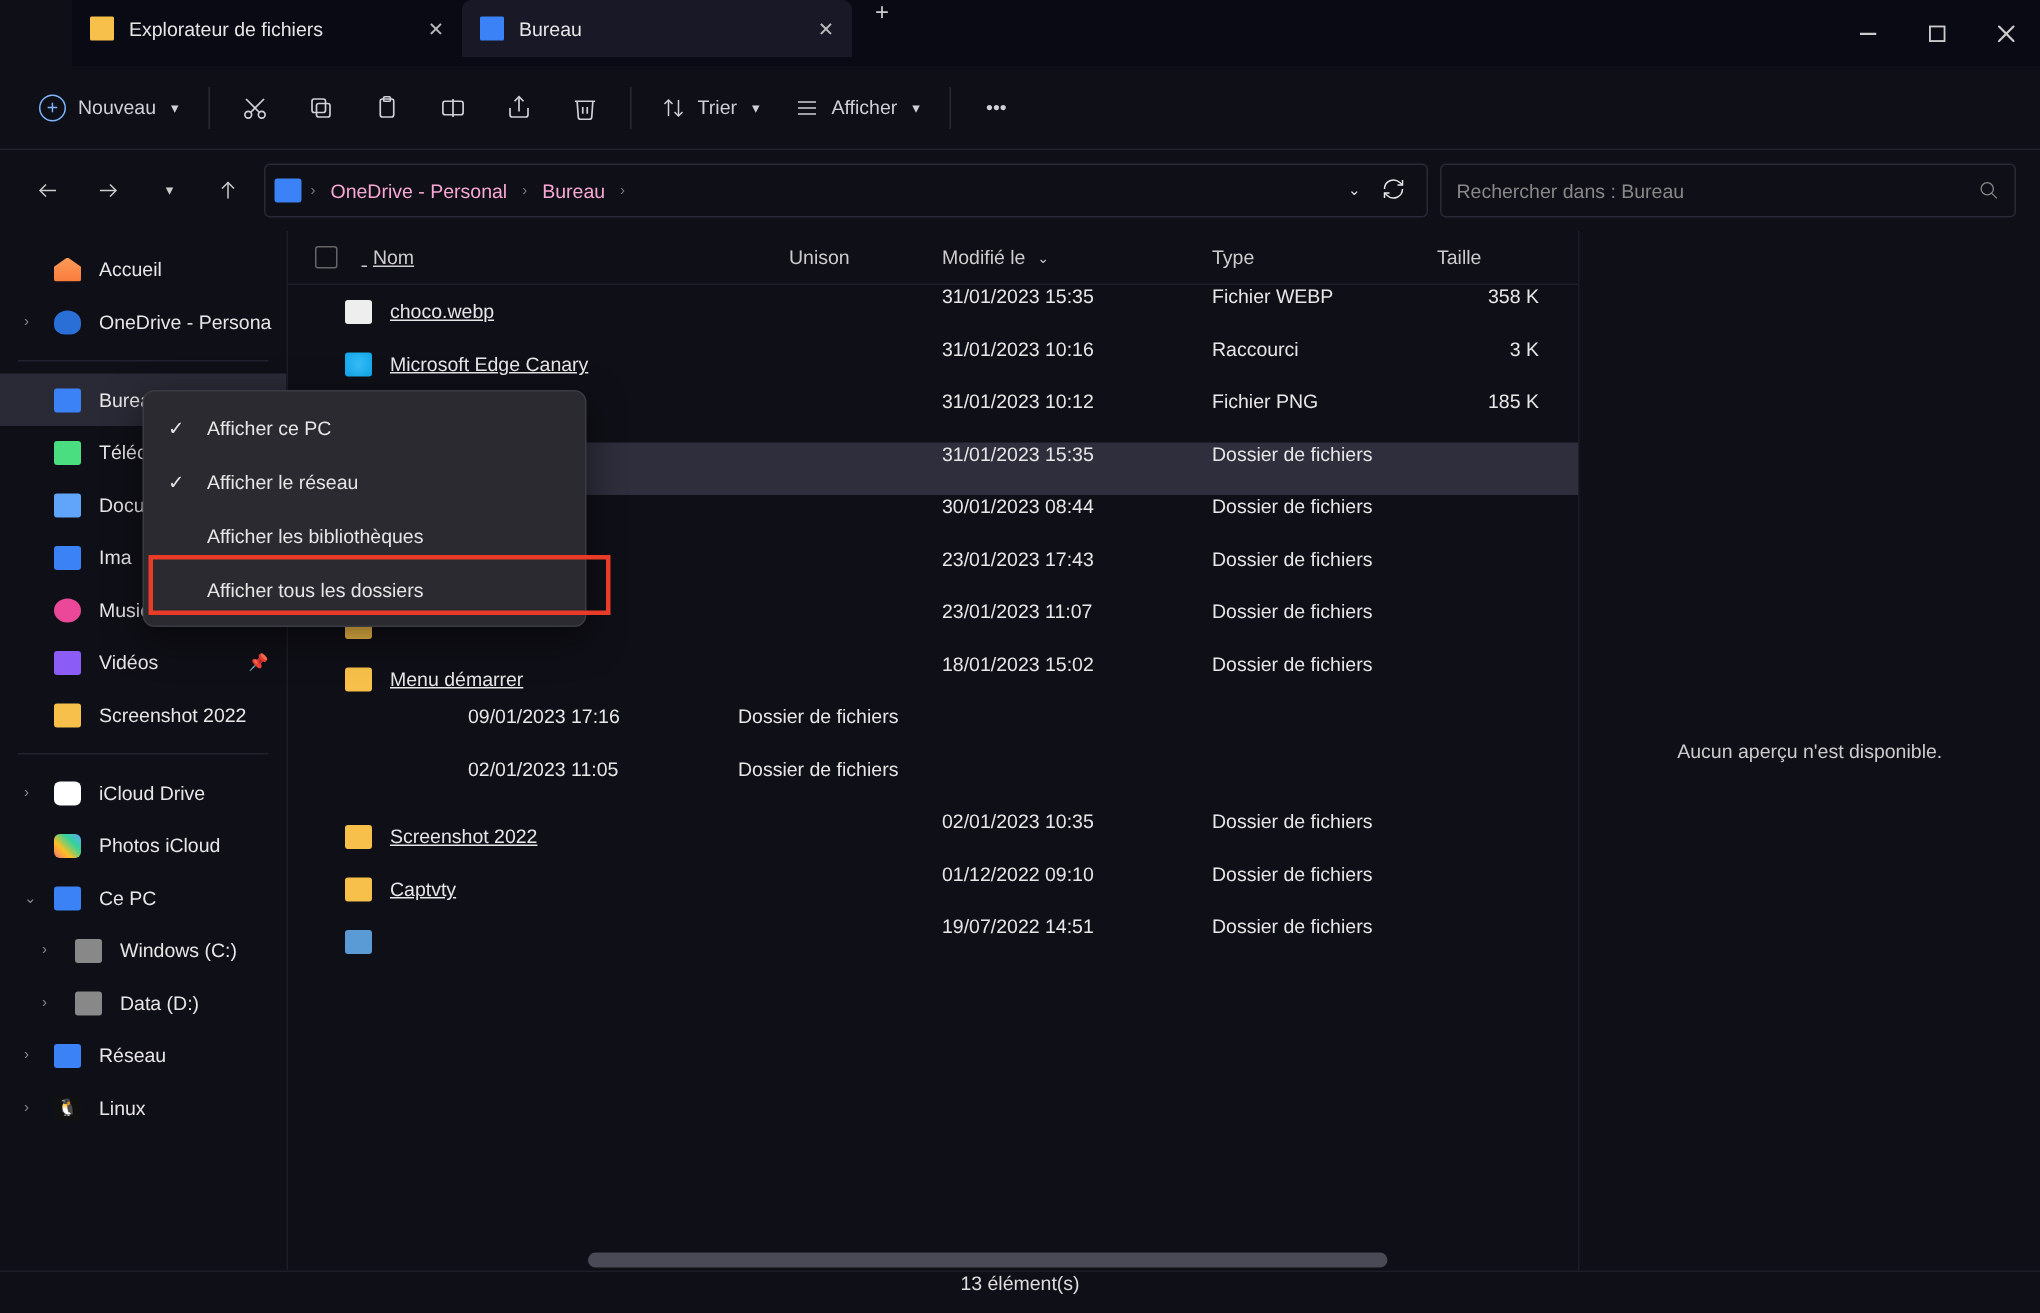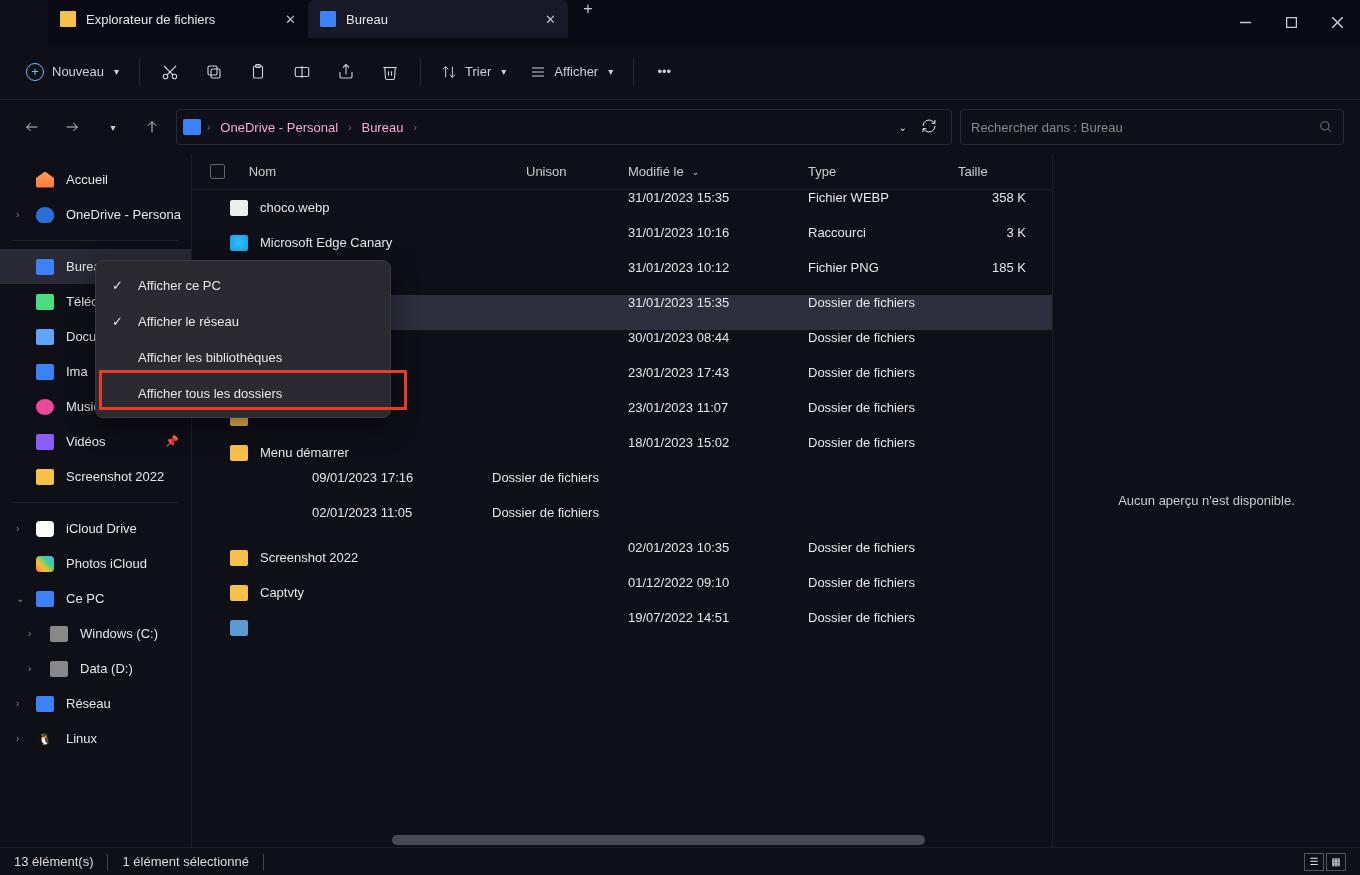--- a/index.html
+++ b/index.html
@@ -124,37 +124,38 @@
   color: #ccc;
 }
 .hcell { display: flex; align-items: center; gap: 4px; }
 .row {
   height: 35px; display: flex; 
   padding-left: 18px; cursor: pointer;
 }
 .row.selected { background: #2e2e3c; }
 .row .cbox { width: 20px; }
 .row .ric { width: 18px; height: 16px; margin-right: 12px; border-radius: 2px; }
-.col-name { width: 316px; display: flex; align-items: center; }
+.col-name { width: 316px; display: flex; align-items: center; text-decoration: underline; }
 .col-status { width: 102px; }
 .col-mod { width: 180px; }
 .col-type { width: 150px; }
 .col-size { width: 76px; text-align: right; padding-right: 8px; }
 .hsort { font-size: 9px; margin-left: 4px; }
 .preview {
   width: 308px; border-left: 1px solid #1d1d28;
   display: flex; align-items: center; justify-content: center;
   color: #ccc; padding: 0 20px; text-align: center;
 }
 .scrollbar-h { position: absolute; bottom: 0; left: 200px; right: 10px; height: 14px; }
 .scrollbar-h .thumb { background: #4a4a56; height: 10px; margin: 2px 0; width: 82%; border-radius: 5px; }
 .statusbar {
   height: 28px; display: flex; align-items: center;
   padding: 0 14px; gap: 8px; color: #ddd;
   border-top: 1px solid #1d1d28;
+  flex-direction: column;
 }
 .statusbar .sep { width: 1px; height: 16px; background: #444; margin: 0 6px; }
 .statusbar .view-icons { margin-left: auto; display: flex; gap: 2px; }
 .view-icon { width: 20px; height: 18px; border: 1px solid #555; display: flex; align-items: center; justify-content: center; font-size: 10px; }
 .ctxmenu {
   position: absolute;
   left: 95px; top: 260px;
   width: 296px;
   background: #2a2a30;
   border: 1px solid #3a3a42;

